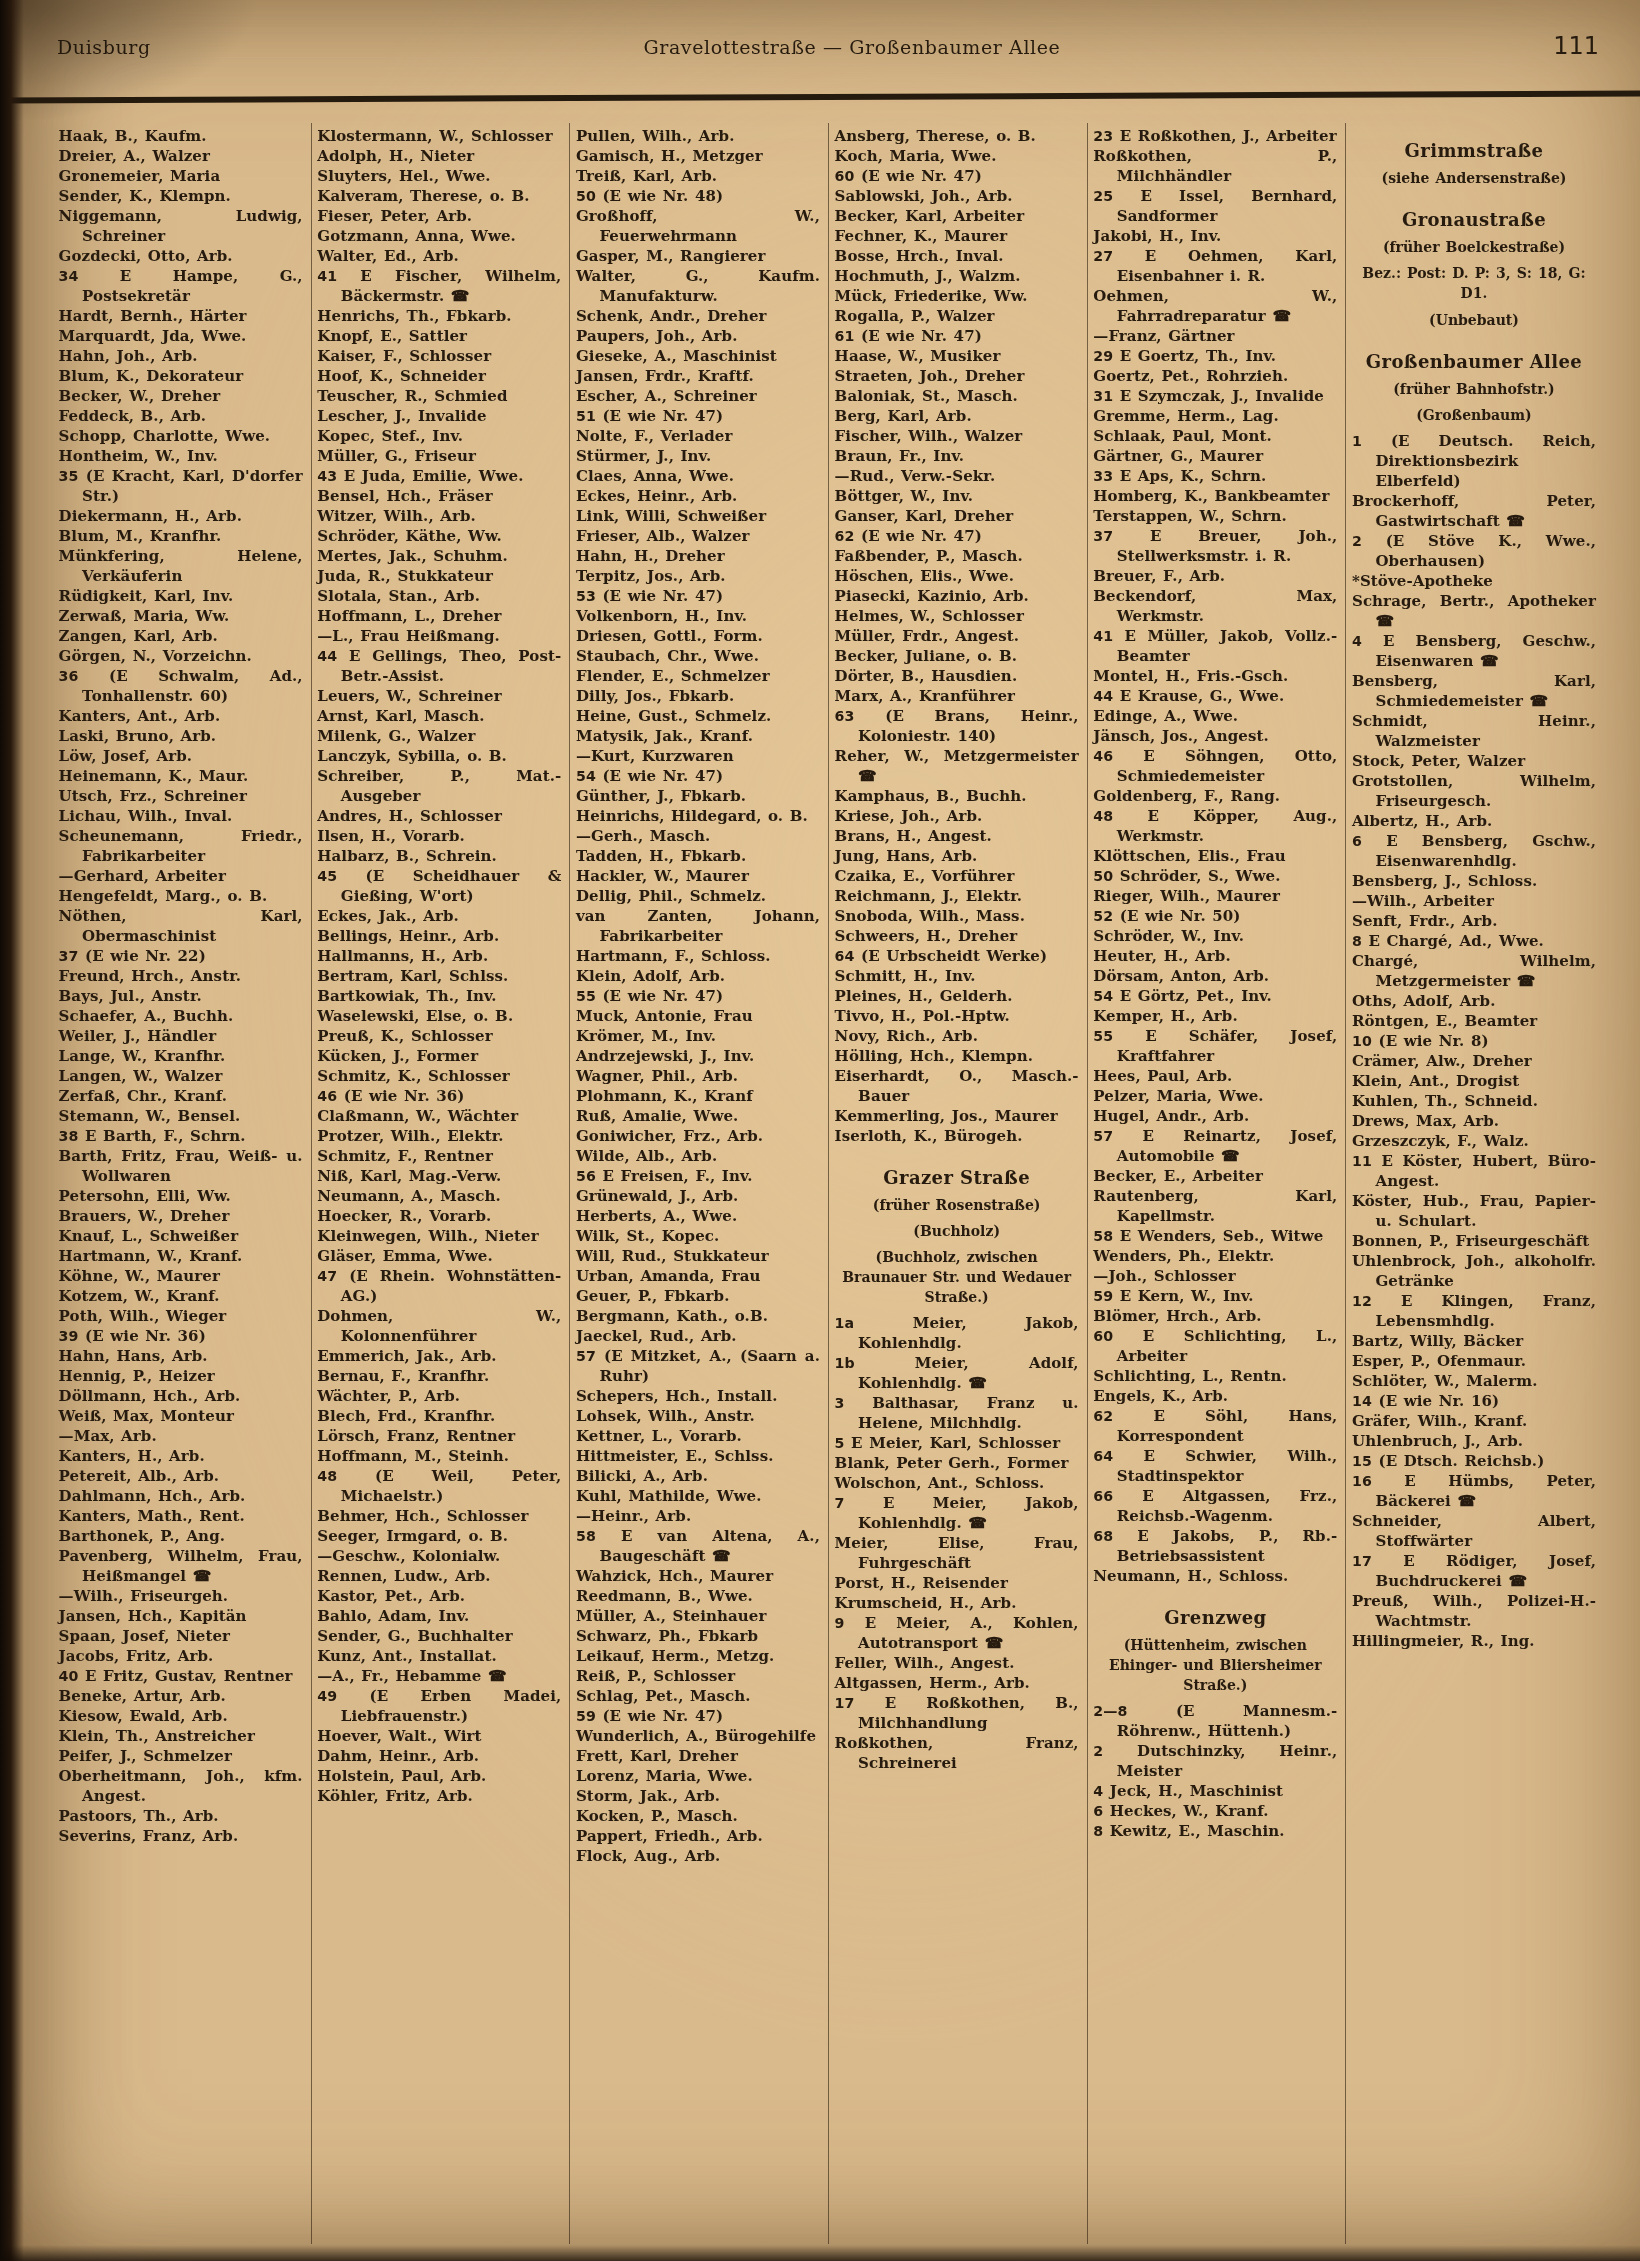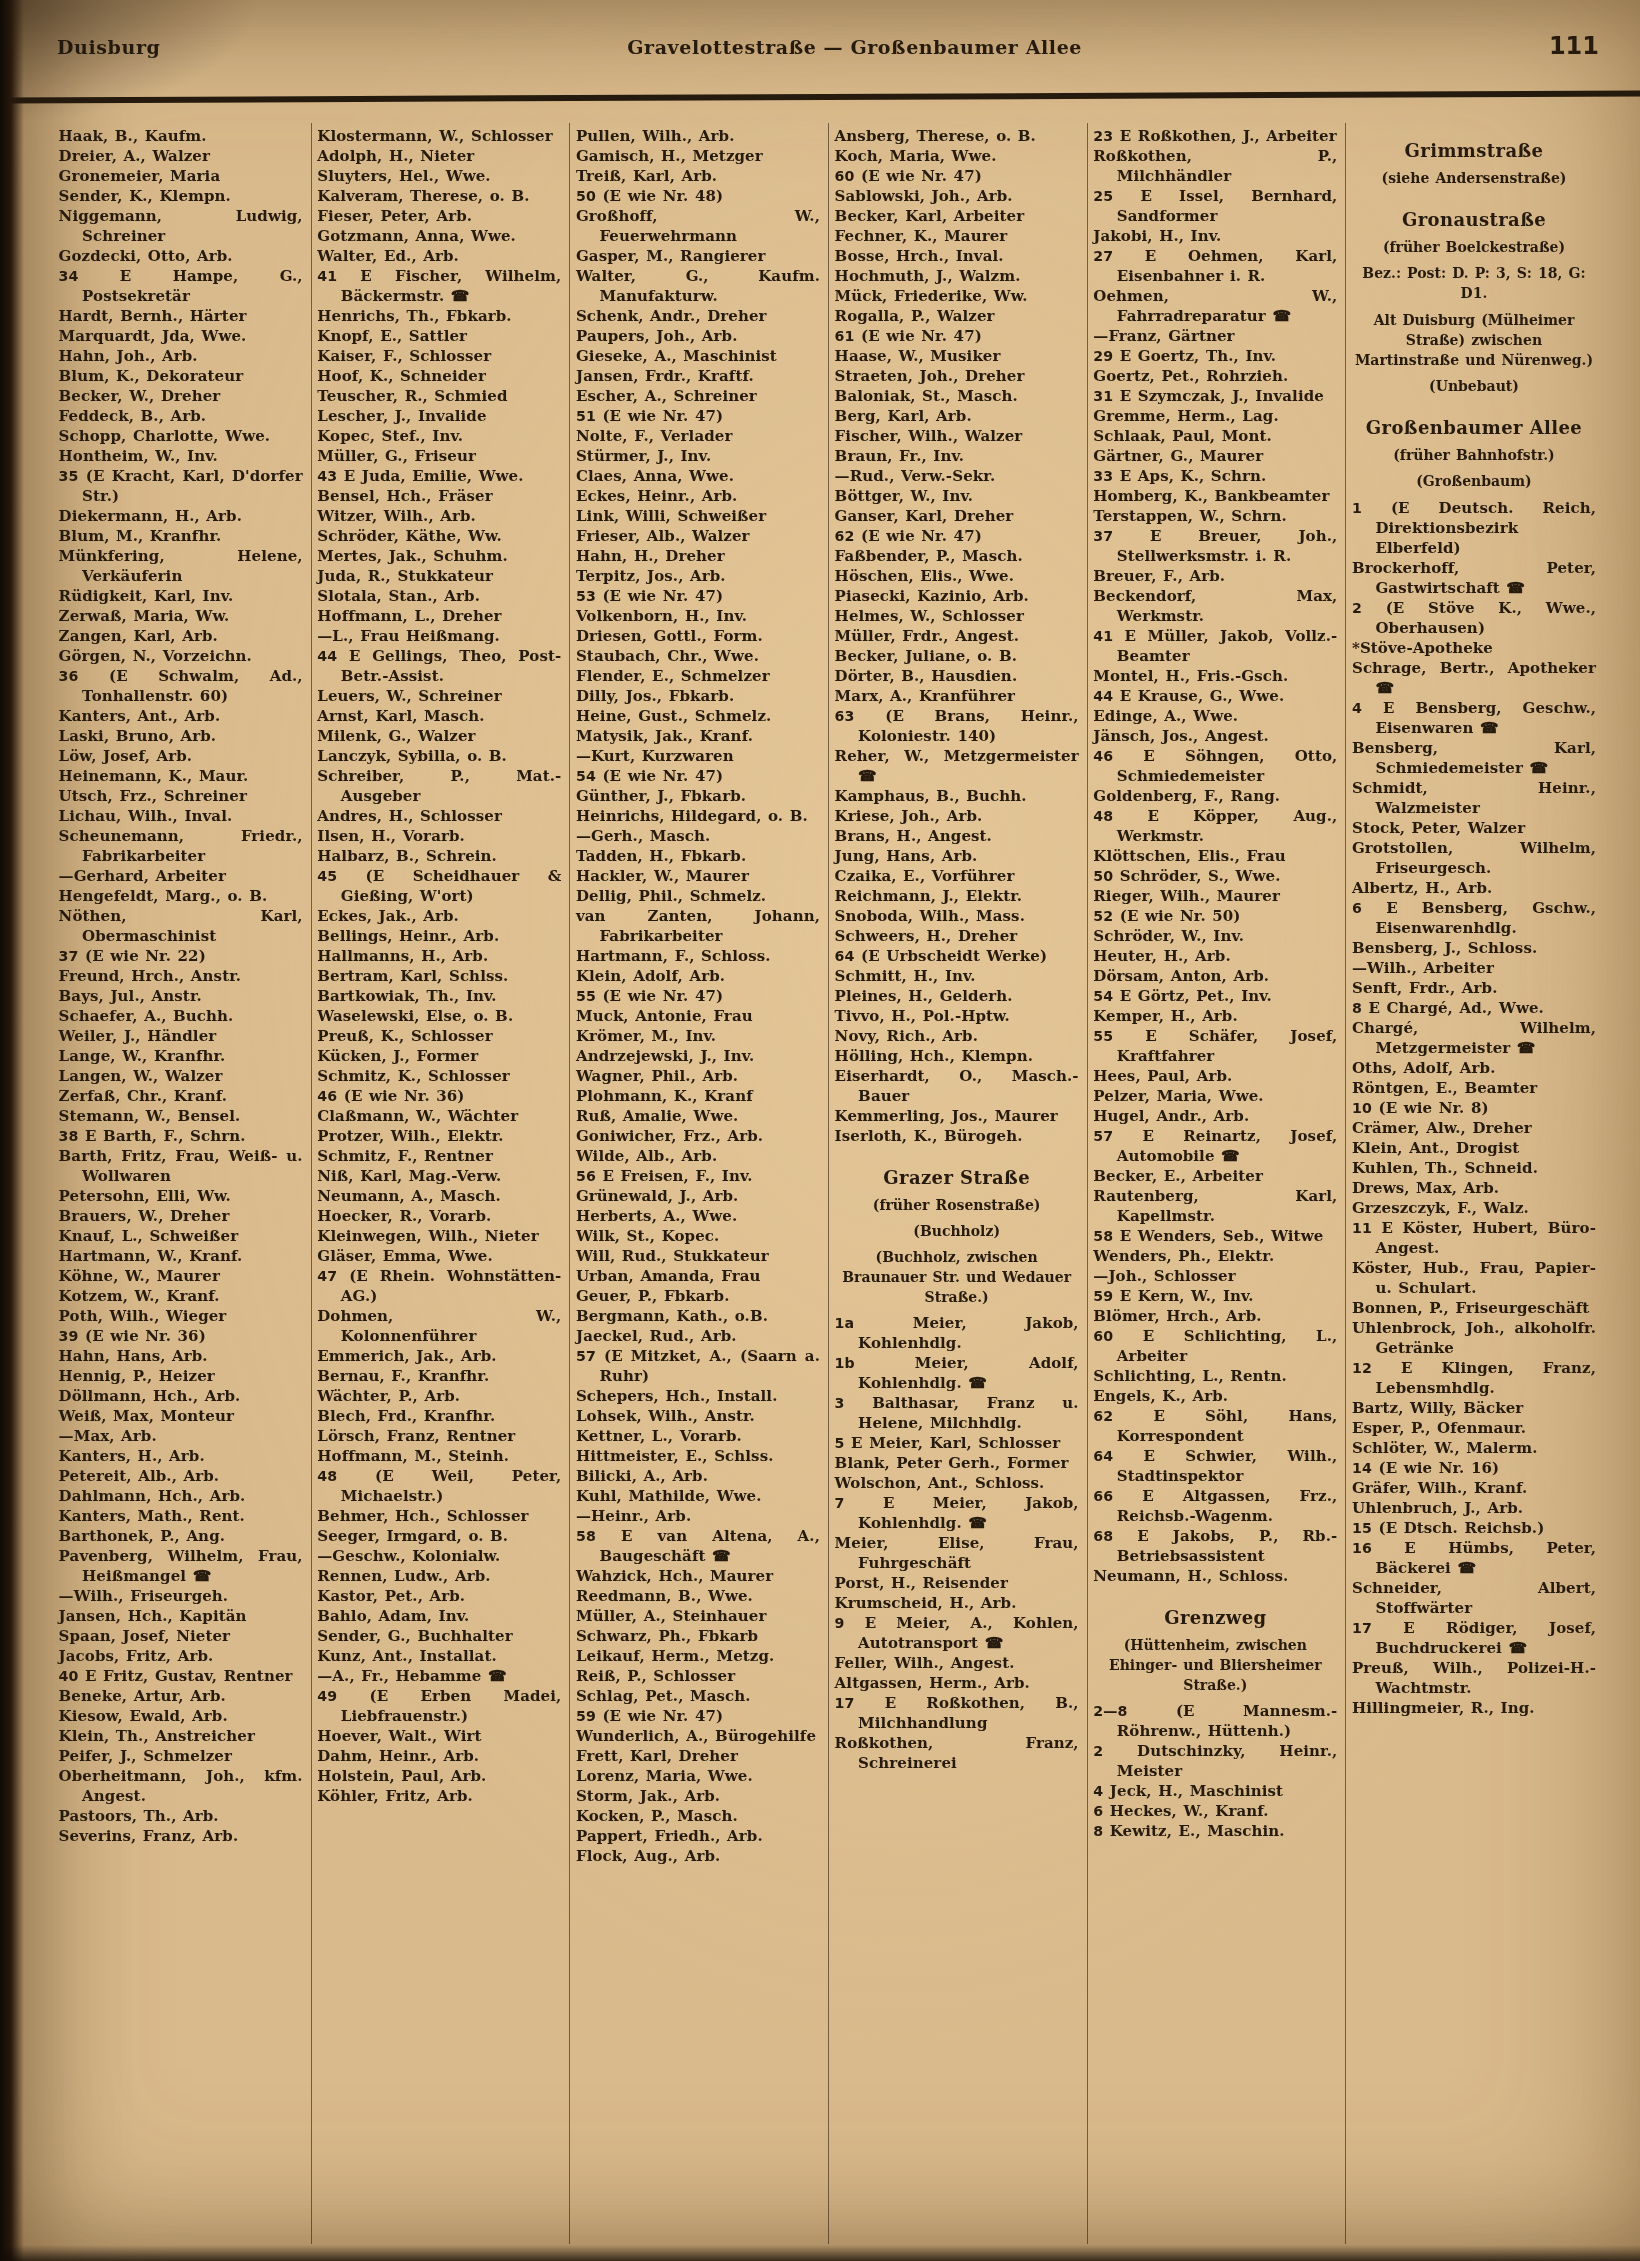--- a/index.html
+++ b/index.html
@@ -28,21 +28,21 @@
     z-index: 5;
   }
   .top-corner {
     position: absolute; left: 0; top: 0; width: 260px; height: 124px;
     background: radial-gradient(ellipse at 0% 0%, rgba(25,16,8,.5), rgba(0,0,0,0) 70%);
     z-index: 4;
   }
   .header {
     position: absolute; top: 32px; left: 57px; right: 42px;
     display: flex; justify-content: space-between; align-items: baseline;
-    font-weight: bold;
+    font-weight: normal;
   }
   .header .place   { font-size: 19px; letter-spacing: 0.6px; }
   .header .title   { font-size: 19px; letter-spacing: 0.6px; }
   .header .pagenum { font-size: 24px; font-family: "DejaVu Sans", sans-serif; }
   .header-rule {
     position: absolute; top: 94px; left: 0; right: 0; height: 6.2px;
     background: #241a0d;
     transform: rotate(-0.25deg);
   }
   .columns {
@@ -474,21 +474,20 @@
       <div class="entry"><b class="housenum">4</b> Jeck, H., Maschinist</div>
       <div class="entry"><b class="housenum">6</b> Heckes, W., Kranf.</div>
       <div class="entry"><b class="housenum">8</b> Kewitz, E., Maschin.</div>
     </div>
   <div class="col">
       <div class="heading">Grimmstraße</div>
       <div class="cnote">(siehe Andersenstraße)</div>
       <div class="heading">Gronaustraße</div>
       <div class="cnote">(früher Boelckestraße)</div>
       <div class="cnote">Bez.: Post: D. P: 3, S: 18, G: D1.</div>
-      <div class="cnote">Alt Duisburg (Mülheimer Straße) zwischen Martinstraße und Nürenweg.)</div>
       <div class="cnote">(Unbebaut)</div>
       <div class="heading">Großenbaumer Allee</div>
       <div class="cnote">(früher Bahnhofstr.)</div>
       <div class="cnote">(Großenbaum)</div>
       <div class="entry"><b class="housenum">1</b> (E Deutsch. Reich, Direktionsbezirk Elberfeld)</div>
       <div class="entry">Brockerhoff, Peter, Gastwirtschaft ☎</div>
       <div class="entry"><b class="housenum">2</b> (E Stöve K., Wwe., Oberhausen)</div>
       <div class="entry">*Stöve-Apotheke</div>
       <div class="entry">Schrage, Bertr., Apotheker ☎</div>
       <div class="entry"><b class="housenum">4</b> E Bensberg, Geschw., Eisenwaren ☎</div>

